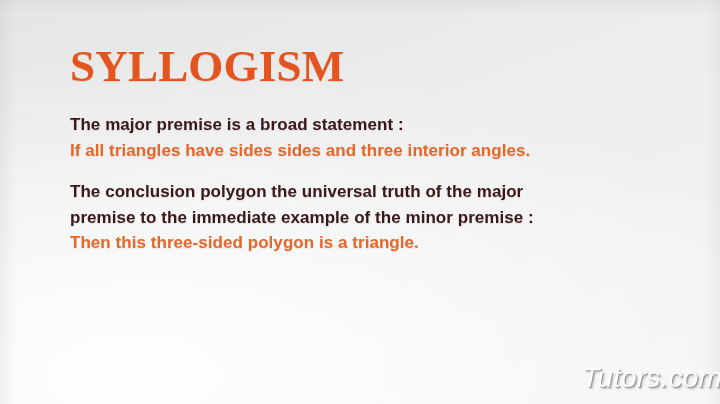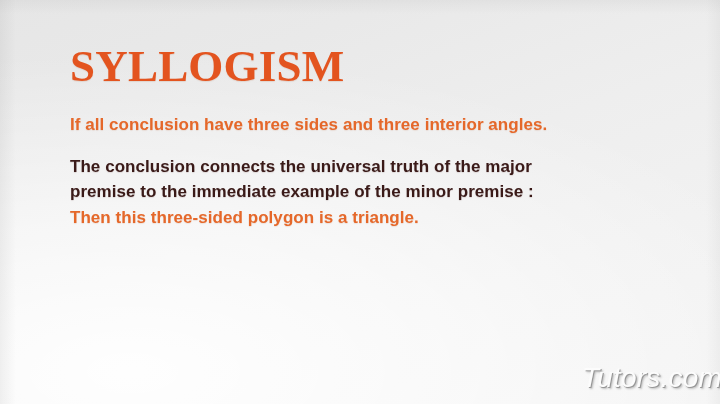--- a/index.html
+++ b/index.html
@@ -107,26 +107,27 @@
 
 <div id="slide">
 
   <div id="vignette"></div>
 
   <div id="content">
 
     <h1 id="title">SYLLOGISM</h1>
 
     <div class="block">
-      <div class="line accent">If all conclusion have three sides and three interior angles.</div>
+      <div class="line dark">The major premise is a broad statement :</div>
+      <div class="line accent">If all triangles have sides sides and three interior angles.</div>
     </div>
 
 
     <div class="block">
-      <div class="line dark">The conclusion connects the universal truth of the major</div>
+      <div class="line dark">The conclusion polygon the universal truth of the major</div>
       <div class="line dark">premise to the immediate example of the minor premise :</div>
       <div class="line accent">Then this three-sided polygon is a triangle.</div>
     </div>
 
   </div>
 
   <div id="watermark">Tutors.com</div>
 
 </div>
 

